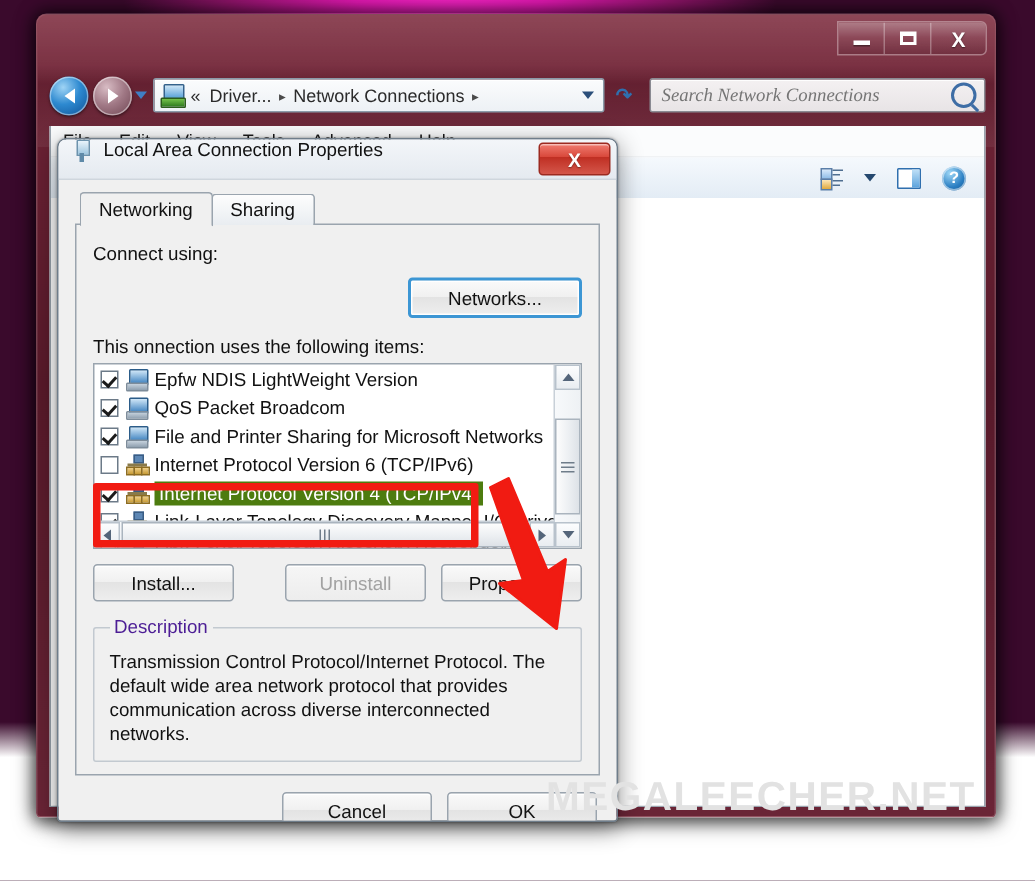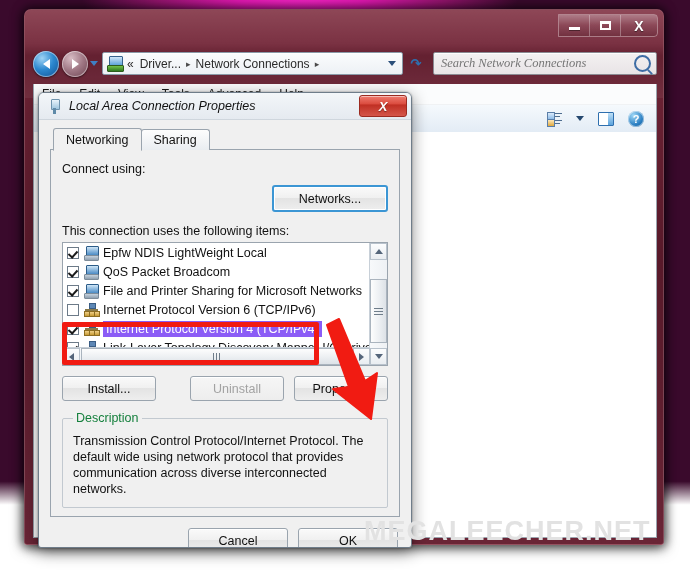--- a/index.html
+++ b/index.html
@@ -164,23 +164,23 @@
   .tiny-red::after{left:1.5px;top:4px;width:7px;height:2px;}
 
   
   #dialog{
     position:absolute;left:38px;top:92px;width:374px;height:456px;
     background:linear-gradient(to bottom,#eef2f6 0%,#e8edf2 26px,#f0f0f0 27px,#f0f0f0 100%);
     border:1px solid #6f7d8a;border-radius:6px 6px 3px 3px;
     box-shadow:0 4px 16px rgba(0,0,0,.45), 0 0 2px rgba(0,0,0,.4);
     box-sizing:border-box;overflow:hidden;
   }
-  .dlg-title{height:26px;position:relative;display:flex;align-items:center;
+  .dlg-title{height:26px;position:relative;display:flex;
     background:linear-gradient(to bottom,#f3f6f9,#e5eaf0);
-    border-bottom:1px solid #cfd6dd;font-style:italic;}
+    border-bottom:1px solid #cfd6dd;}
   .dlg-ico{width:13px;height:15px;margin-left:9px;position:relative;}
   .dlg-ico .plug{position:absolute;left:3px;top:0;width:7px;height:9px;background:linear-gradient(#e9f4fb,#9dc5de);border:1px solid #6d93ad;border-radius:1px 1px 0 0;}
   .dlg-ico .pin{position:absolute;left:5px;top:9px;width:3px;height:6px;background:#5f8aa8;}
   .dlg-title-text{font-size:12.5px;color:#111;margin-left:8px;}
   .dlg-close{
     position:absolute;right:4px;top:2px;width:46px;height:20px;border-radius:3px;
     background:linear-gradient(to bottom,#f07c70 0%,#d9493c 42%,#bf2e22 43%,#d4564a 100%);
     border:1px solid #9c2a20;box-shadow:inset 0 1px 0 rgba(255,255,255,.5);
     color:#fff;font-weight:bold;font-size:13px;display:flex;align-items:center;justify-content:center;
     text-shadow:0 1px 1px rgba(0,0,0,.4);
@@ -239,21 +239,21 @@
   }
   .pc-ico{width:15px;height:13px;position:relative;flex:none;margin-right:4px;}
   .pc-ico .m{position:absolute;left:2px;top:0;width:11px;height:9px;background:linear-gradient(#cfe6f7,#3a7fbe);border:1px solid #2b5c89;border-radius:1px;}
   .pc-ico .b{position:absolute;left:0;top:9px;width:13px;height:4px;background:linear-gradient(#c6d2dd,#8fa0b0);border:1px solid #7d8c9a;border-radius:1px;}
   .proto-ico{width:15px;height:13px;position:relative;flex:none;margin-right:4px;}
   .proto-ico .t{position:absolute;left:5px;top:0;width:5px;height:4px;background:#5d87b5;border:1px solid #3a5d84;}
   .proto-ico .bar{position:absolute;left:1px;top:6px;width:13px;height:2px;background:#8a7a4a;}
   .proto-ico .n1,.proto-ico .n2,.proto-ico .n3{position:absolute;top:8px;width:4px;height:4px;background:linear-gradient(#f0d089,#c79b35);border:1px solid #8d6d22;}
   .proto-ico .n1{left:0;} .proto-ico .n2{left:5px;} .proto-ico .n3{left:10px;}
   .lrow span{font-size:12.5px;color:#111;white-space:nowrap;}
-  .lrow.sel .seltext{background:#8b5cf6;color:#fff;padding:1px 3px;}
+  .lrow.sel .seltext{background:#4d7c0f;color:#fff;padding:1px 3px;}
 
   .vscroll{
     position:absolute;right:0;top:0;width:17px;height:100%;
     background:linear-gradient(to right,#f7f9fb,#eef1f4);border-left:1px solid #c8d0d8;
   }
   .sb-btn{height:17px;display:flex;align-items:center;justify-content:center;
     background:linear-gradient(to bottom,#fcfdfe,#e9edf1);border:1px solid #b8c2cc;box-sizing:border-box;}
   .sb-btn i{width:0;height:0;border-left:4px solid transparent;border-right:4px solid transparent;}
   .sb-up i{border-bottom:5px solid #54657a;}
   .sb-dn i{border-top:5px solid #54657a;}
@@ -282,21 +282,21 @@
     border:1px solid #aab4be;display:flex;align-items:center;justify-content:center;}
   .hs-grip{display:flex;gap:2px;}
   .hs-grip i{width:1px;height:7px;background:#6f7d8a;}
 
   .btnrow2{display:flex;gap:10px;margin-top:10px;}
   .btnrow2 .btn{flex:1;min-width:0;}
 
   fieldset.desc{
     margin:10px 0 0 0;padding:8px 10px 10px 10px;border:1px solid #c2c9d0;border-radius:2px;
   }
-  fieldset.desc legend{font-size:12.5px;color:#15803d;padding:0 3px;}
+  fieldset.desc legend{font-size:12.5px;color:#4c1d95;padding:0 3px;}
   fieldset.desc p{margin:0;font-size:12.5px;color:#111;line-height:16px;}
 
   .dlg-footer{display:flex;justify-content:flex-end;gap:10px;margin-top:11px;padding-right:2px;}
   .dlg-footer .btn{min-width:78px;}
 
   
   .anno-box{
     position:absolute;left:62px;top:322px;width:247px;height:33px;
     border:5px solid #f11b12;border-radius:2px;z-index:30;pointer-events:none;
   }
@@ -444,31 +444,31 @@
 
       <div class="lbl">Connect using:</div>
 
 
       <div class="btnrow">
         <div class="btn focus">
           <span>Networks...</span>
         </div>
       </div>
 
-      <div class="lbl list-lbl">This connection uses the following items:</div>
+      <div class="lbl list-lbl">This onnection uses the following items:</div>
 
       <div class="listbox">
 
         <div class="lrow">
           <span class="cbx on"></span>
           <span class="pc-ico">
               <span class="m"></span>
               <span class="b"></span>
             </span>
-          <span>Epfw NDIS LightWeight Local</span>
+          <span>Epfw NDIS LightWeight Version</span>
         </div>
 
         <div class="lrow">
           <span class="cbx on"></span>
           <span class="pc-ico">
               <span class="m"></span>
               <span class="b"></span>
             </span>
           <span>QoS Packet Broadcom</span>
         </div>
@@ -566,21 +566,21 @@
         <div class="btn disabled">
           <span>Uninstall</span>
         </div>
         <div class="btn">
           <span>Properties</span>
         </div>
       </div>
 
       <fieldset class="desc">
         <legend>Description</legend>
-        <p>Transmission Control Protocol/Internet Protocol. The default wide using network protocol that provides communication across diverse interconnected networks.</p>
+        <p>Transmission Control Protocol/Internet Protocol. The default wide area network protocol that provides communication across diverse interconnected networks.</p>
       </fieldset>
 
     </div>
 
     <div class="dlg-footer">
       <div class="btn">
         <span>Cancel</span>
       </div>
       <div class="btn">
         <span>OK</span>

